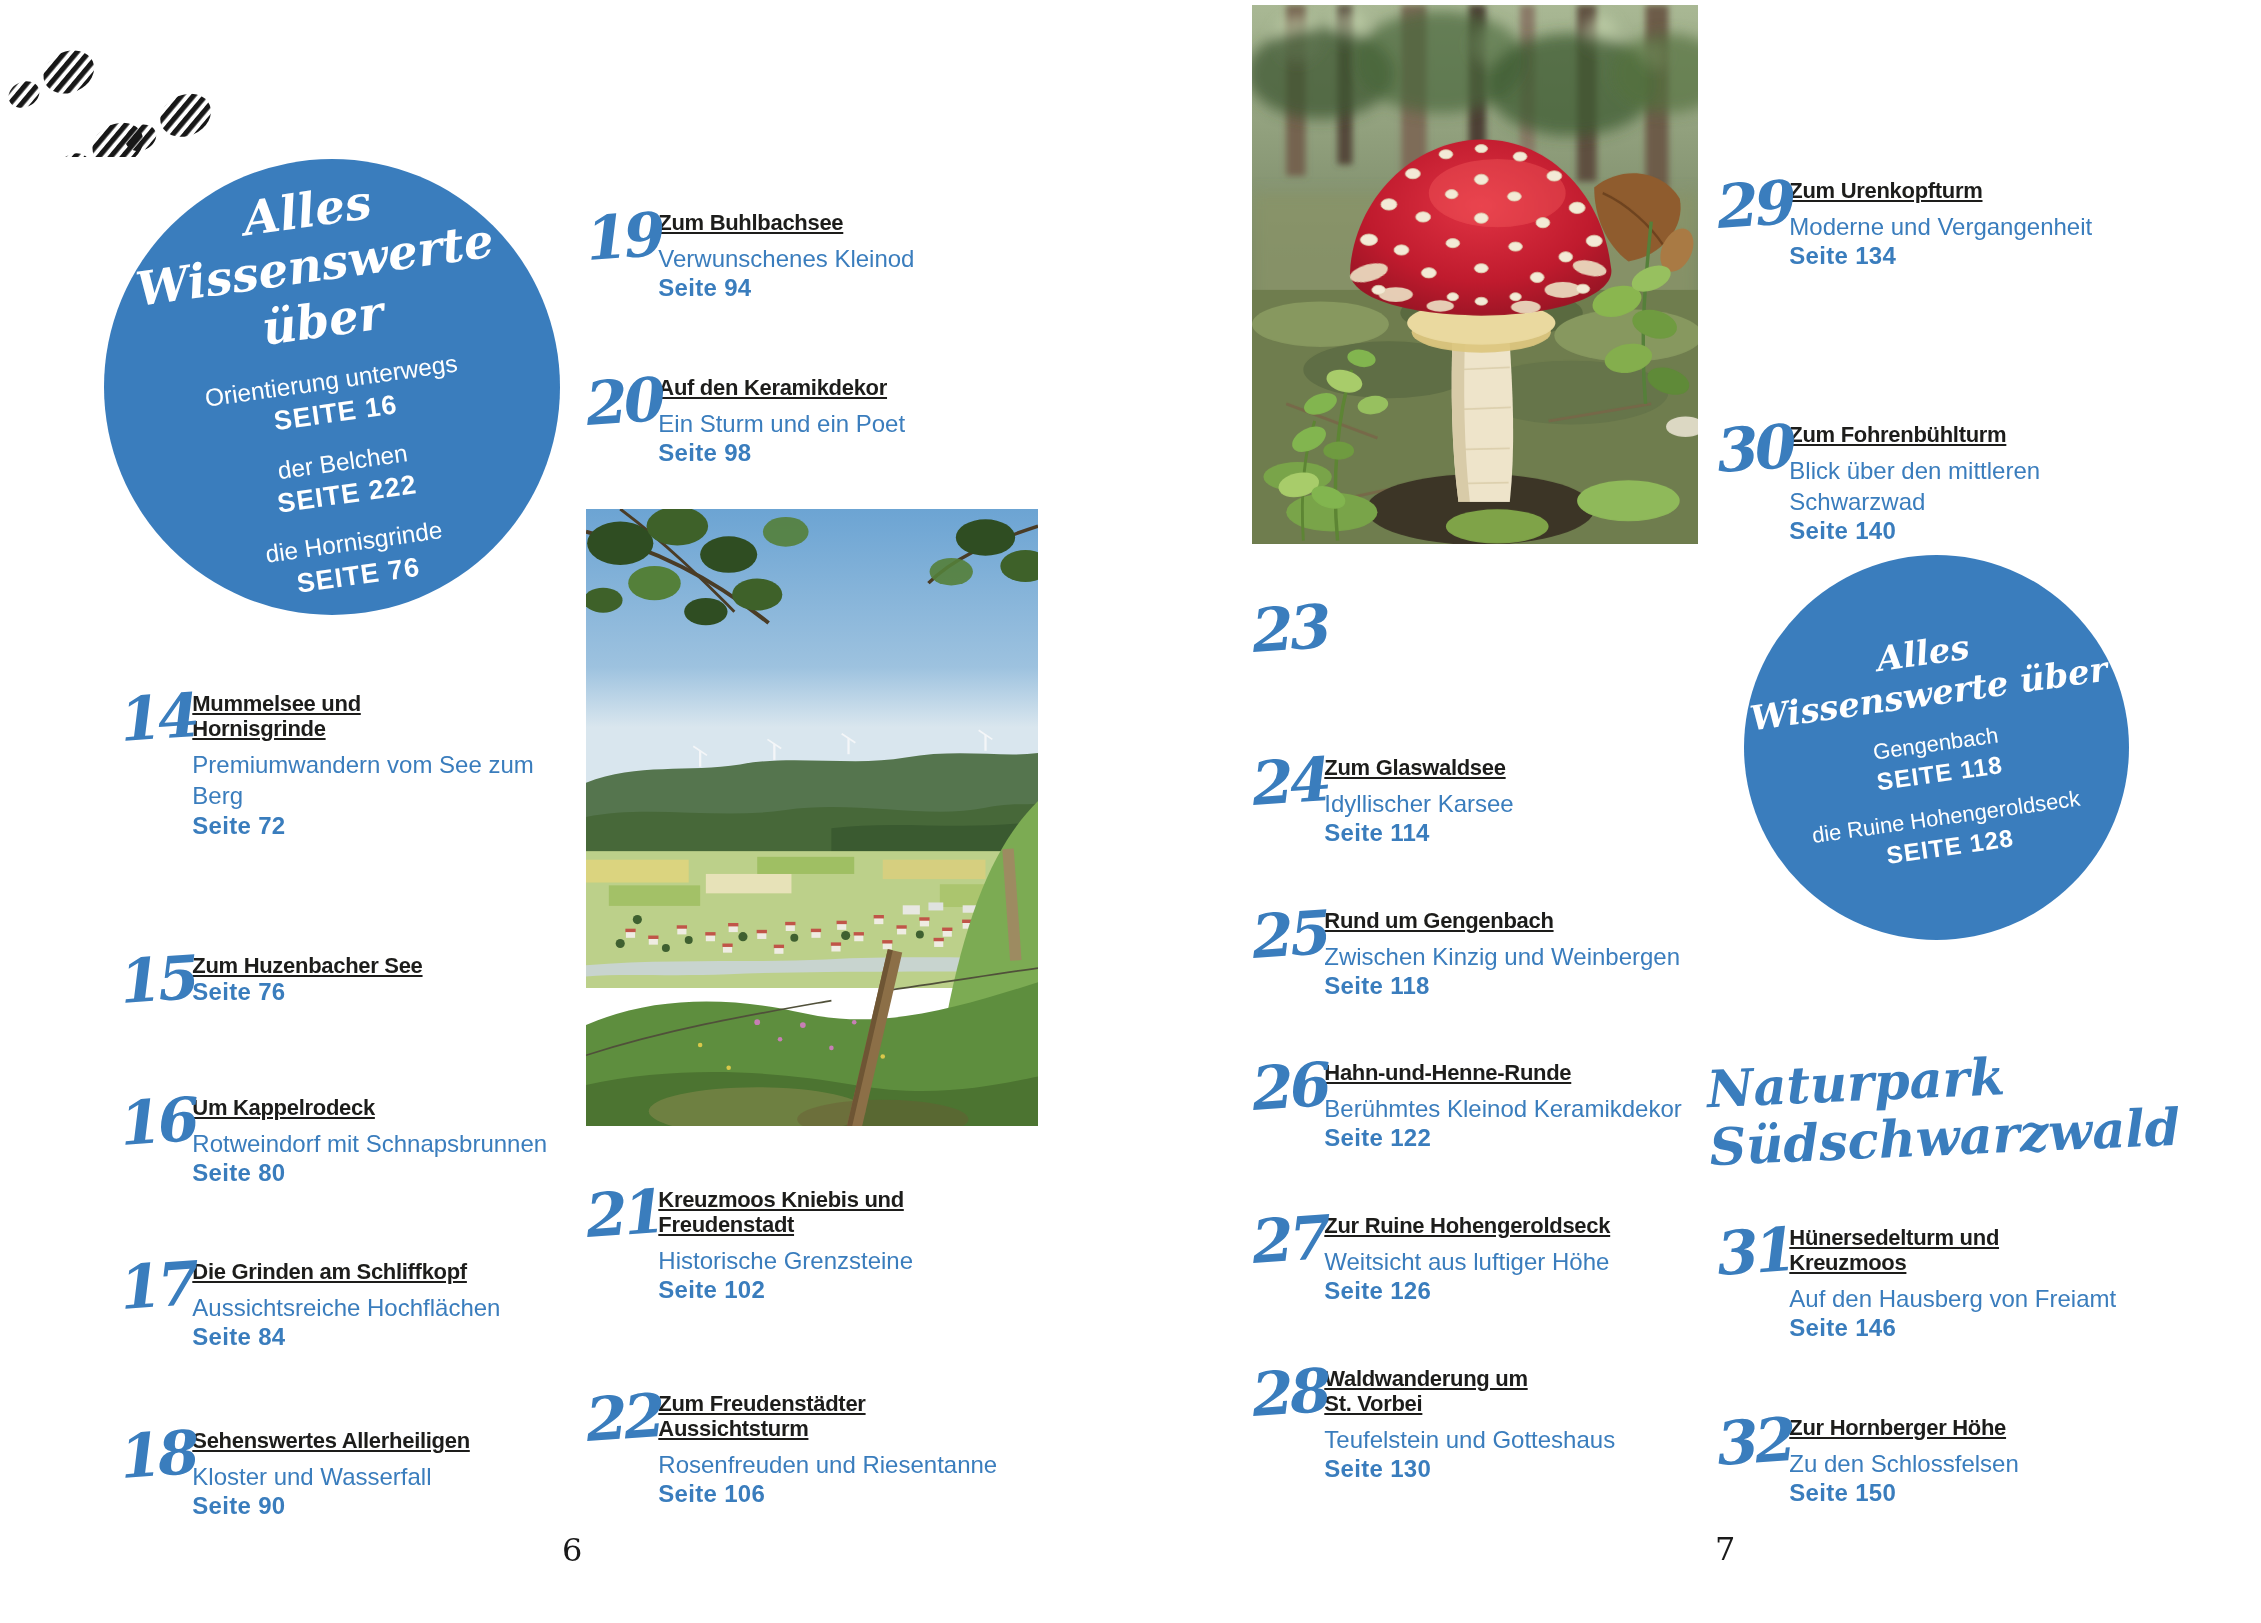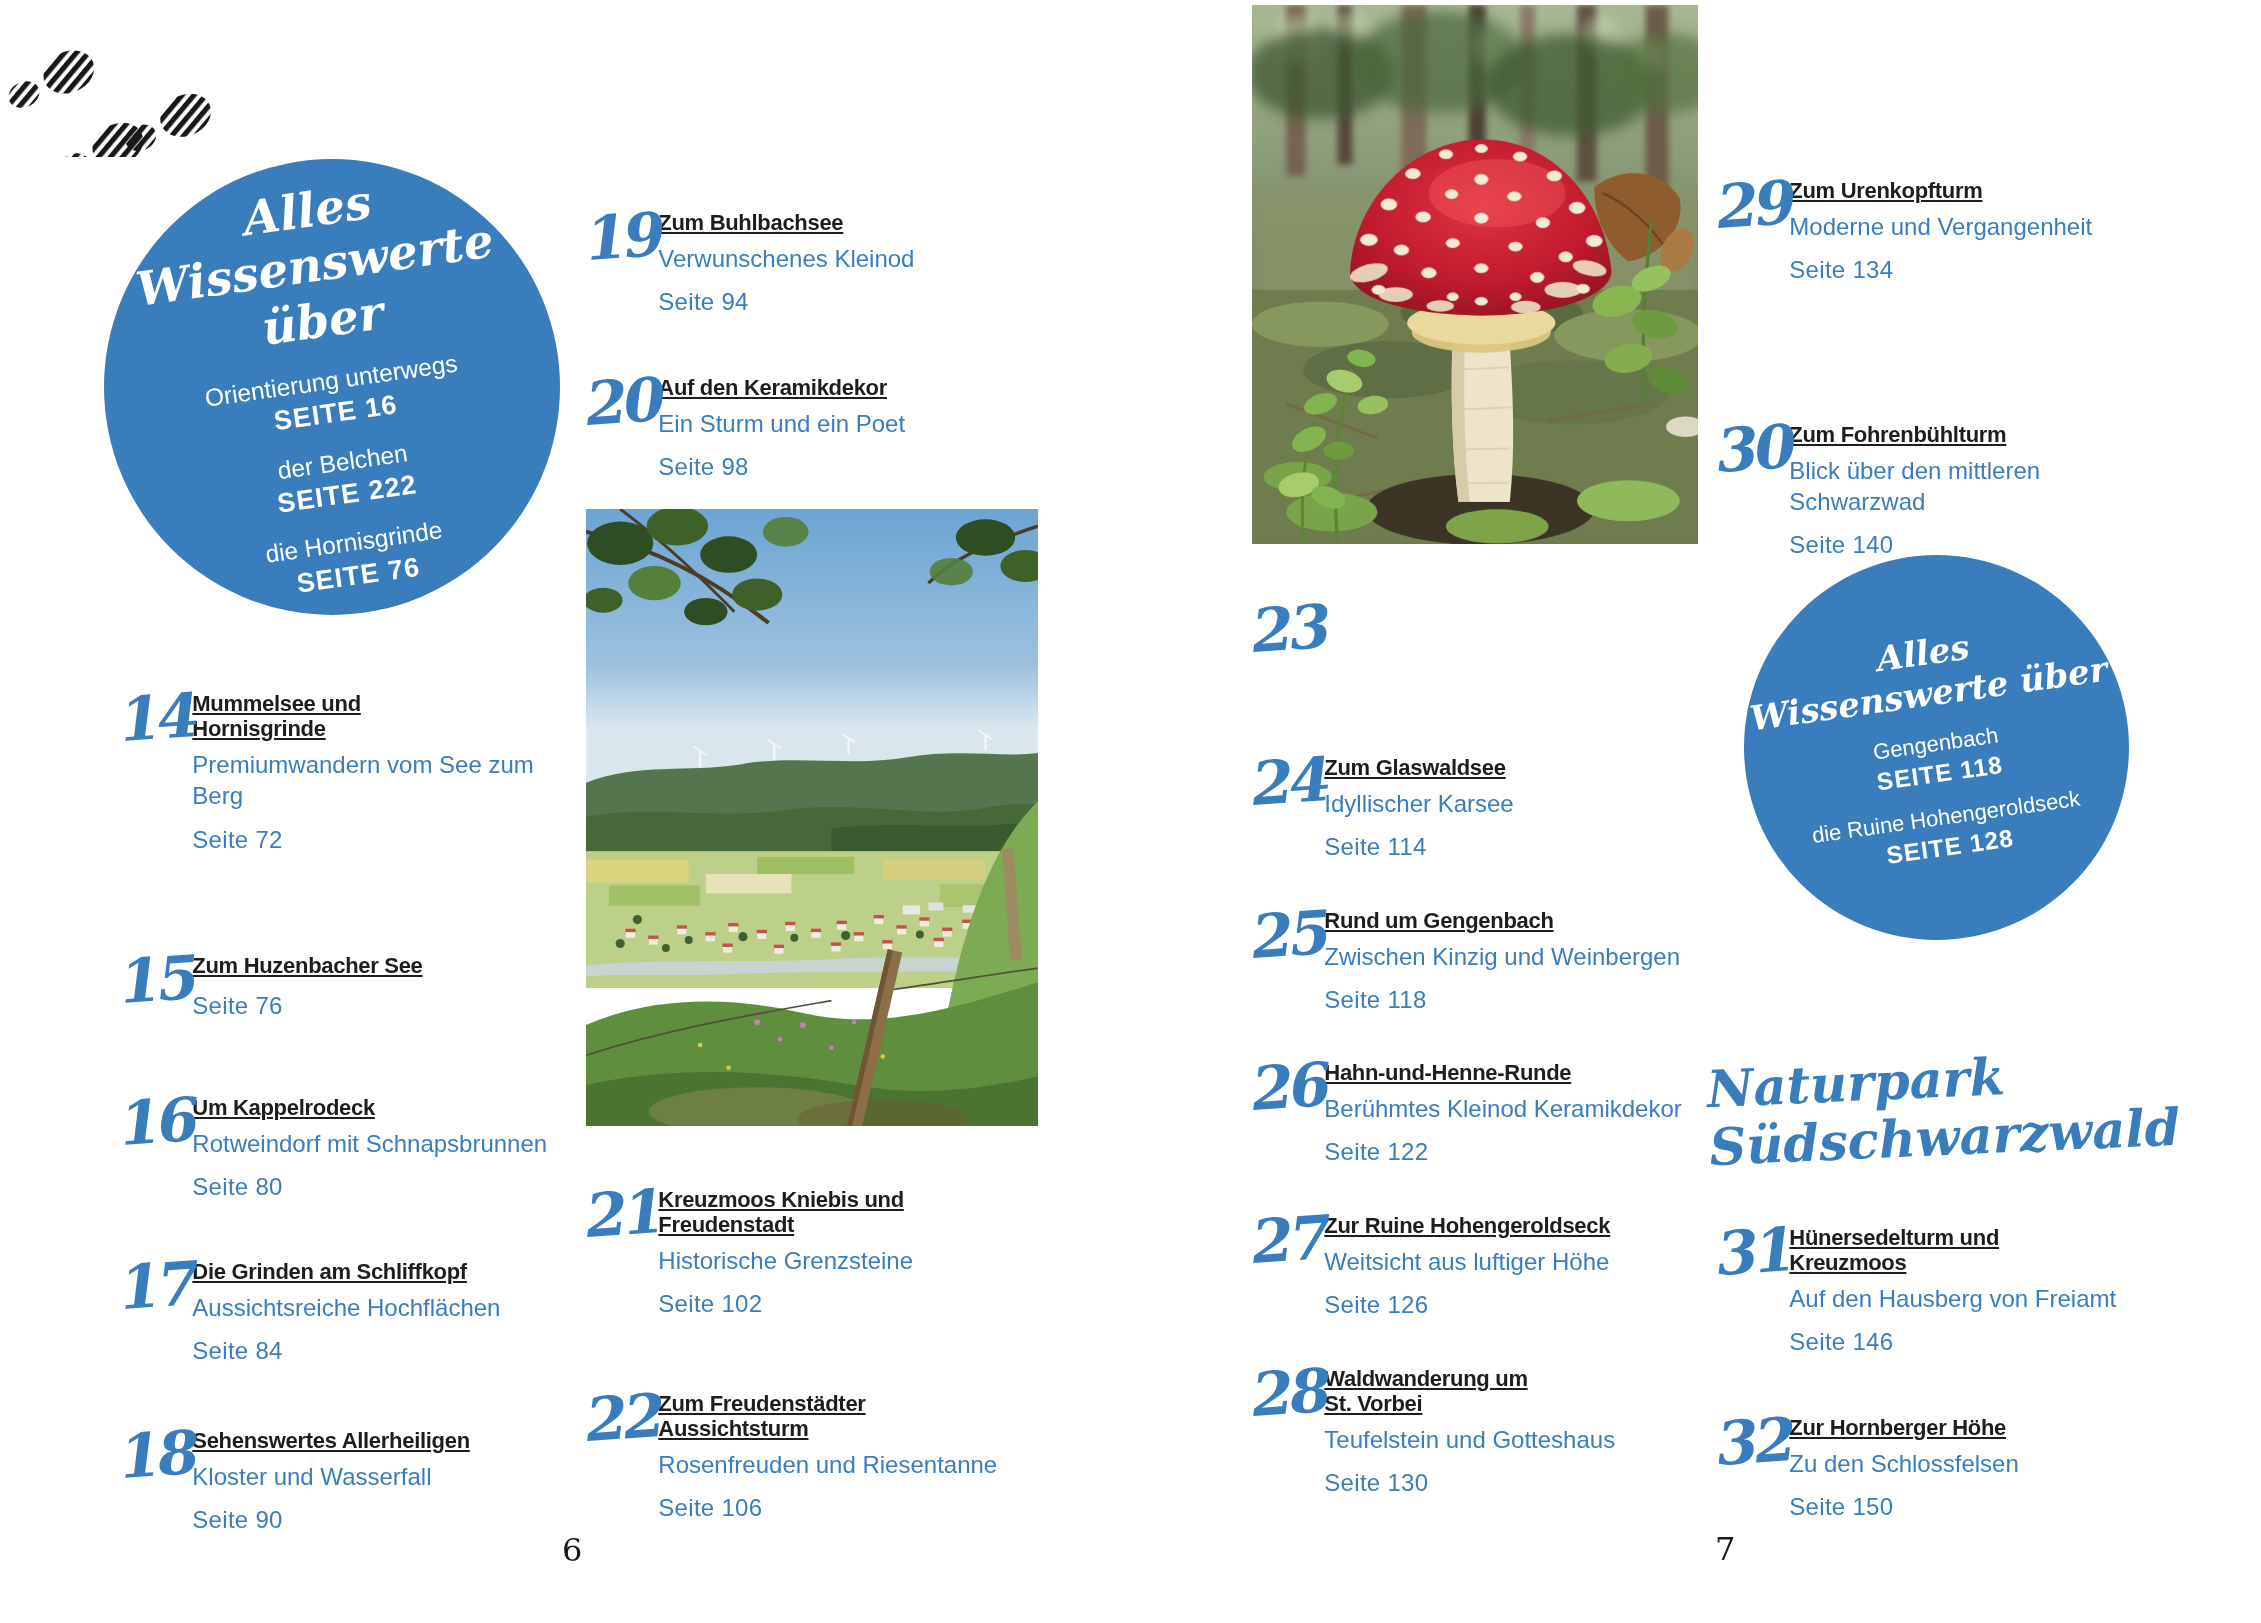--- a/index.html
+++ b/index.html
@@ -21,21 +21,21 @@
   }
   .etext{min-width:0}
   .title{
     font-size:22px;font-weight:700;color:var(--heading);
     line-height:1.14;letter-spacing:-0.3px;white-space:pre-line;text-decoration:underline;
   }
   .subtitle{
     font-size:24px;color:var(--accent);line-height:1.3;margin-top:8px;white-space:pre-line;
   }
   .pageref{
-    font-size:24px;color:var(--accent);font-weight:400;margin-top:14px;letter-spacing:0.3px;
+    font-size:24px;color:var(--accent);font-weight:700;margin-top:0;letter-spacing:0.3px;
   }
 
   
   .circle{
     position:absolute;border-radius:50%;background:var(--accent);
     display:flex;align-items:center;justify-content:center;text-align:center;color:#fff;
   }
   .circle-inner{transform:rotate(-8deg)}
   .script{
     font-family:"DejaVu Serif", serif;font-style:italic;font-weight:700;white-space:pre-line;

